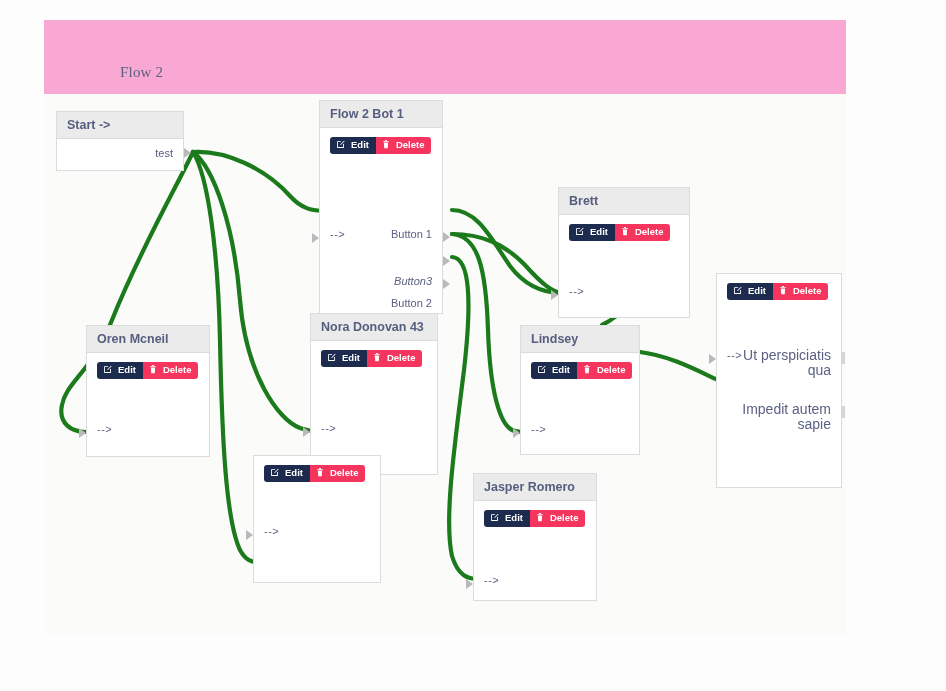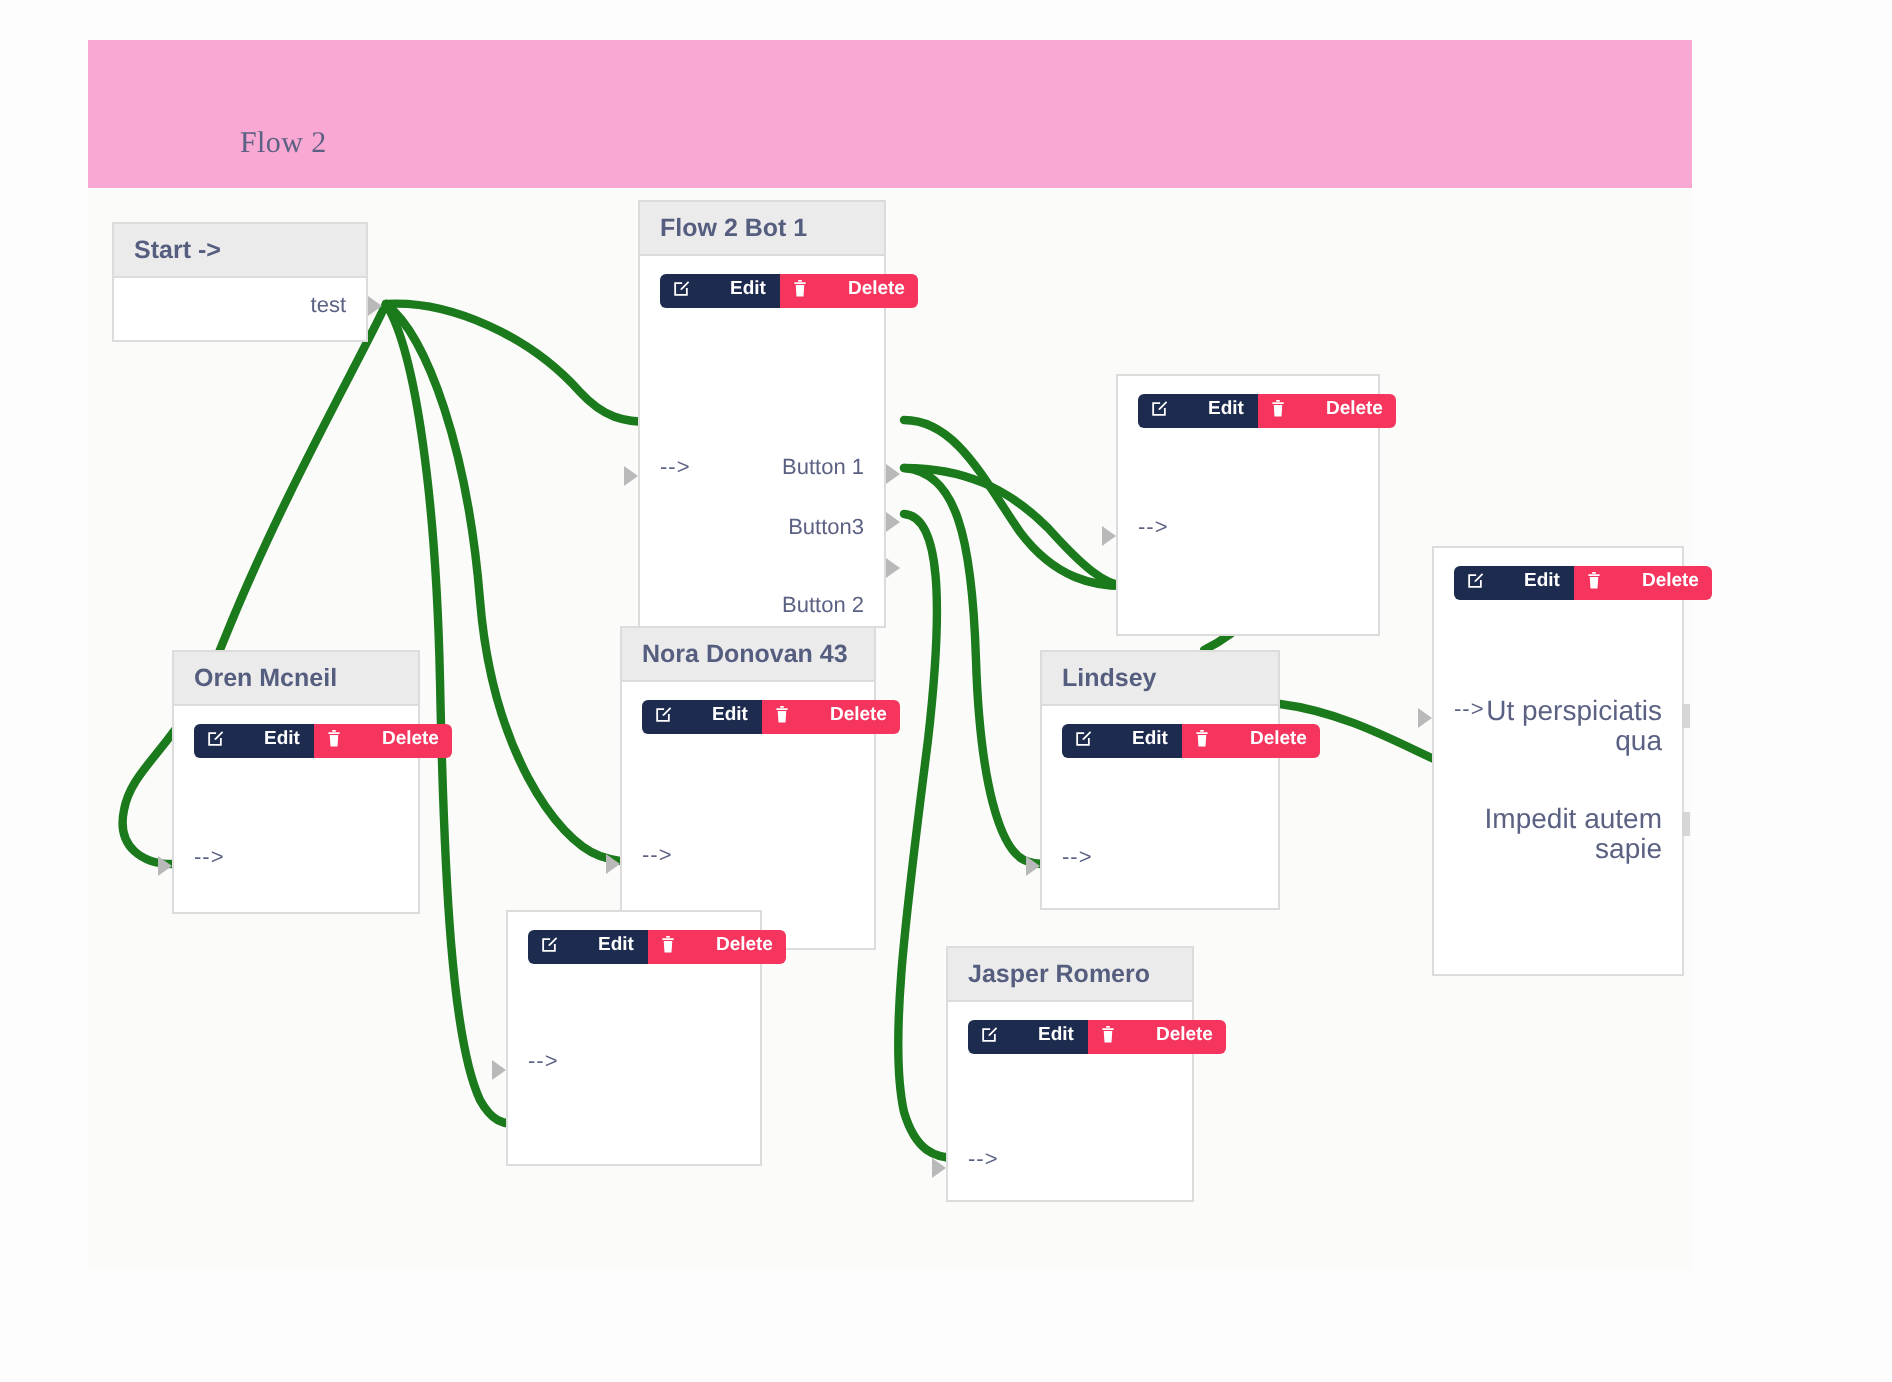--- a/index.html
+++ b/index.html
@@ -88,21 +88,21 @@
   .btn-row {
     position: absolute;
     left: 10px; top: 9px;
     display: flex;
     border-radius: 3px;
     overflow: hidden;
   }
   .btn {
     display: flex;
     align-items: center;
-    gap: 20px;
+    gap: 6px;
     font-size: 9.5px;
     font-weight: bold;
     color: #ffffff;
     padding: 3px 7px 4px 6px;
     white-space: nowrap;
     line-height: 1;
   }
   .btn-edit { background: #1d2b4f; }
   .btn-delete { background: #f5355e; }
   .btn svg { display: block; }
@@ -223,21 +223,21 @@
 
       <div class="handle handle-in" style="top:105px;"></div>
       <div class="port-in-label" style="left:10px; top:100px;">--&gt;</div>
 
       <div class="port-out-label" style="top:100px;">Button 1</div>
       <div class="handle-out-dot" style="right:-8px; top:104px;"></div>
 
       <div class="port-out-label" style="top:124px;margin-top:45px;">Button 2</div>
       <div class="handle-out-dot" style="right:-8px; top:128px;"></div>
 
-      <div class="port-out-label" style="top:130px;">Button3</div>
+      <div class="port-out-label" style="top:147px;font-style:italic;">Button3</div>
       <div class="handle-out-dot" style="right:-8px; top:151px;"></div>
     </div>
   </div>
 
   <div class="node" style="left:86px; top:325px; width:124px; height:132px;">
     <div class="node-header">Oren Mcneil</div>
     <div class="node-body">
       <div class="btn-row">
         <div class="btn btn-edit">
           <svg width="9" height="9" viewBox="0 0 16 16">
@@ -303,20 +303,21 @@
           </svg>
           <span>Delete</span>
         </div>
       </div>
       <div class="handle handle-in" style="top:74px;"></div>
       <div class="port-in-label" style="left:10px; top:69px;">--&gt;</div>
     </div>
   </div>
 
   <div class="node" style="left:558px; top:187px; width:132px; height:131px;">
+    <div class="node-header">Brett</div>
     <div class="node-body">
       <div class="btn-row">
         <div class="btn btn-edit">
           <svg width="9" height="9" viewBox="0 0 16 16">
             <path fill="#ffffff" d="M2 2h7v1.6H3.6v8.8h8.8V7H14v7H2z"></path>
             <path fill="#ffffff" d="M14.2 1.2l1.1 1.1-6.2 6.2-1.6.5.5-1.6z"></path>
           </svg>
           <span>Edit</span>
         </div>
         <div class="btn btn-delete">

